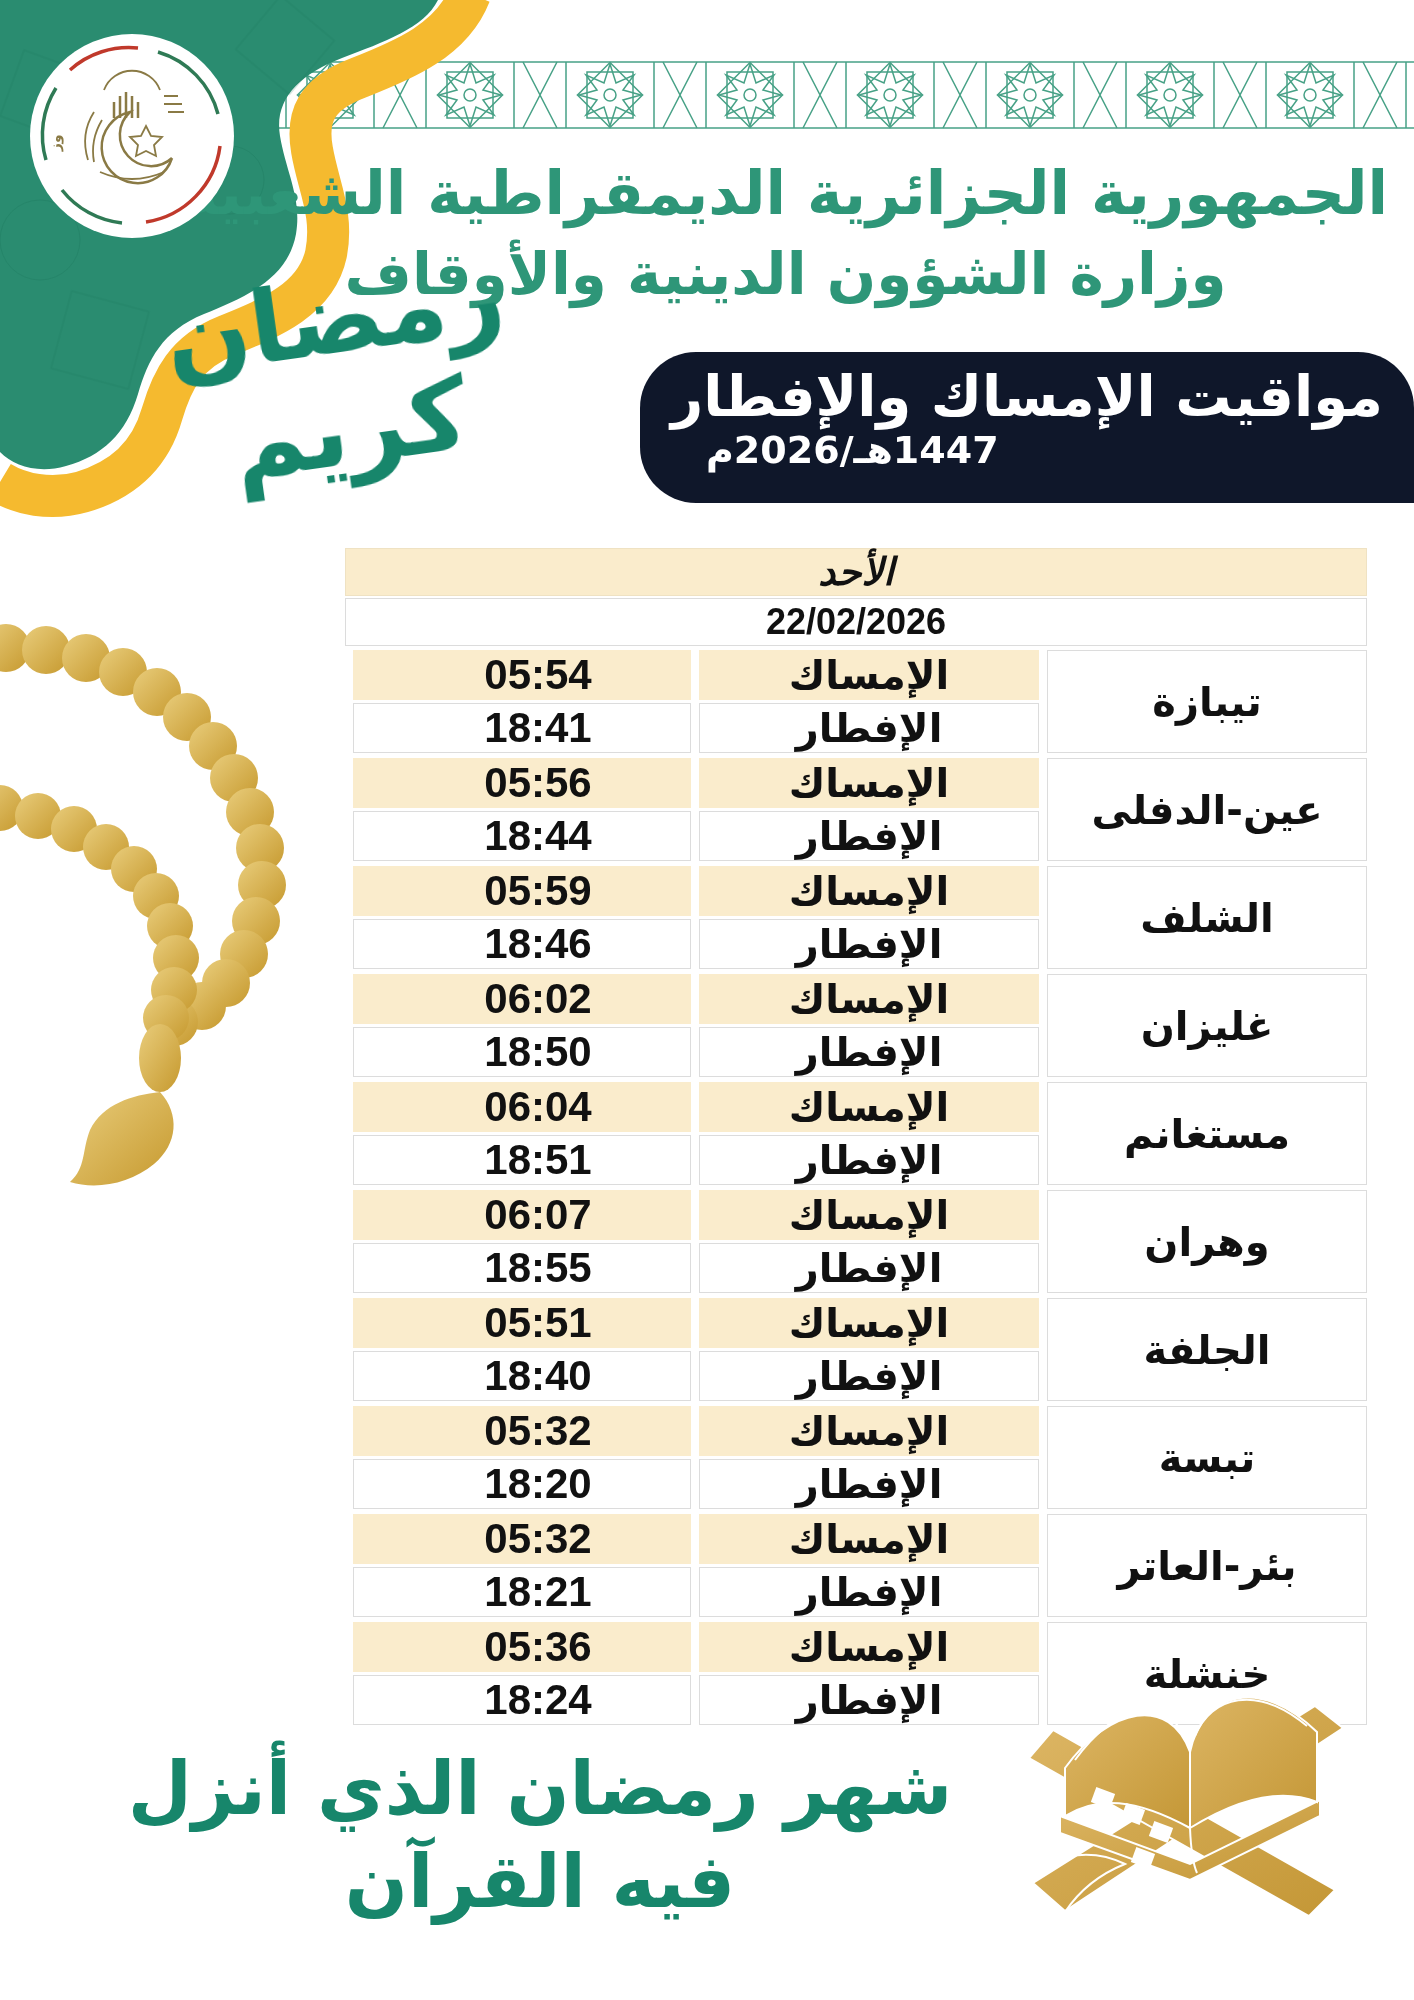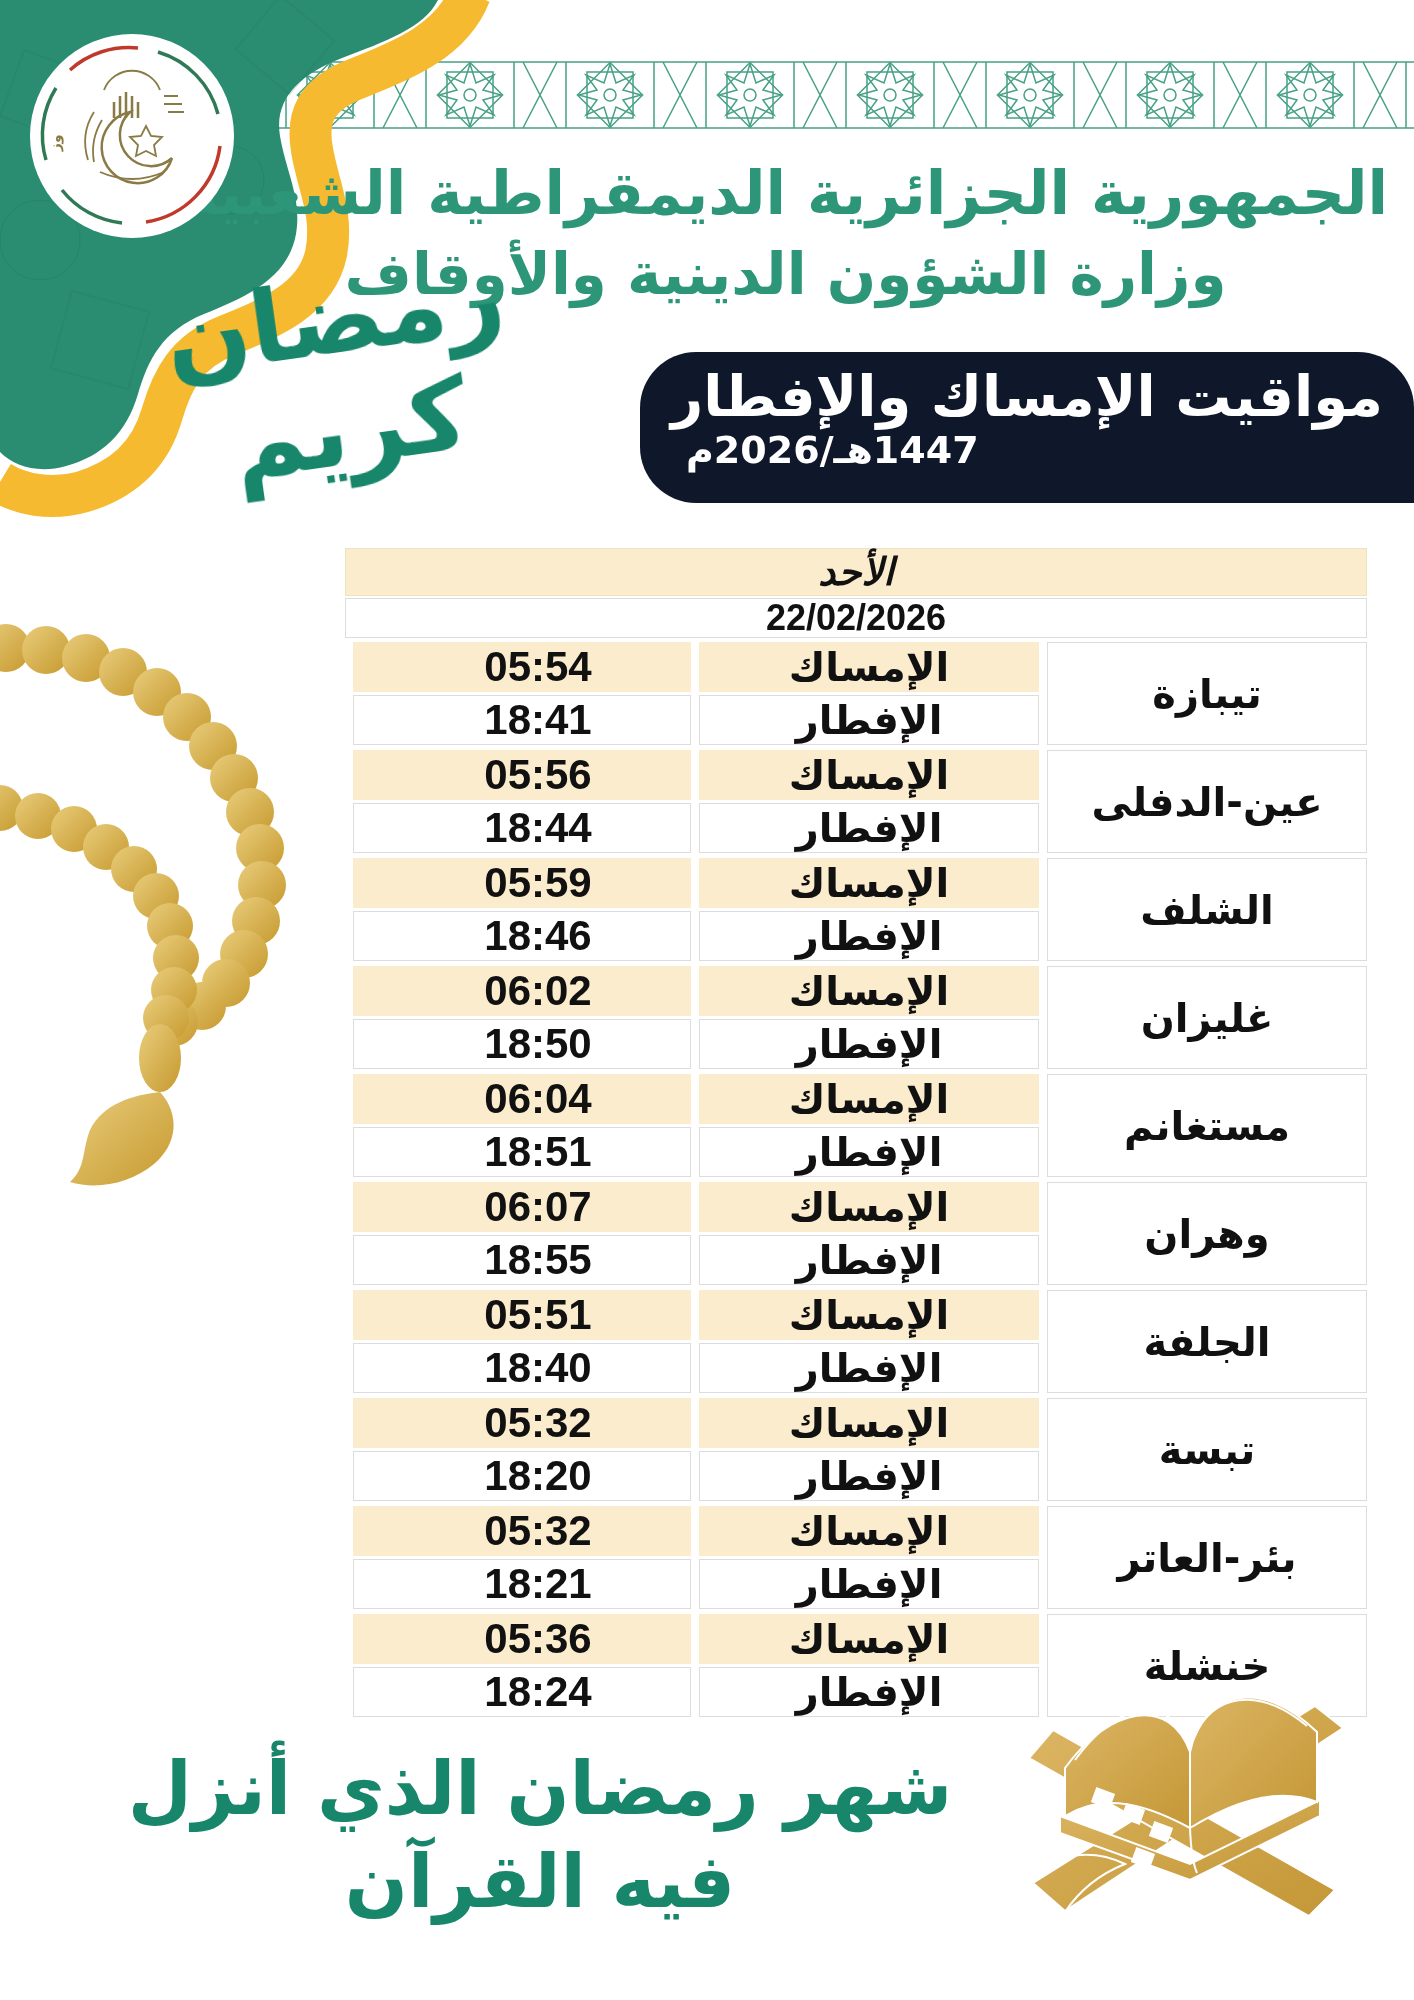--- a/index.html
+++ b/index.html
@@ -33,35 +33,35 @@
   
   .banner{
     left:640px; top:352px; width:774px; height:151px; z-index:3;
     background:#0f172a; border-radius:56px 56px 0 56px;
     color:#ffffff; box-sizing:border-box;
   }
   .banner-title{
     margin-top:14px; text-align:center; font-weight:bold; font-size:56px; line-height:1.1;
   }
   .banner-year{
-    text-align:left; font-weight:bold; font-size:38px; padding-left:46px; margin-top:0px;
+    text-align:left; font-weight:bold; font-size:38px; padding-left:66px; margin-top:0px;
     direction:rtl;
   }
   
   .timetable{
     left:345px; top:548px; width:1022px; z-index:2;
     color:#111111; direction:rtl;
   }
   .day-row{
     height:48px; background:#faeccc; margin-bottom:2px;
     display:flex; align-items:center; justify-content:center;
     font-weight:bold; font-size:38px; border:1px solid #efe2c3; box-sizing:border-box;font-style:italic;
   }
   .date-row{
-    height:40px; background:#ffffff; border:1px solid #dcdcdc; box-sizing:border-box;
+    height:48px; background:#ffffff; border:1px solid #dcdcdc; box-sizing:border-box;
     display:flex; align-items:center; justify-content:center;
     font-weight:bold; font-size:36px; margin-bottom:4px;
     font-family:"Liberation Sans","DejaVu Sans",sans-serif;
   }
   .city-block{
     display:grid;
     grid-template-columns:320px 340px 338px;
     grid-template-rows:50px 50px;
     column-gap:8px; row-gap:3px;
     margin-bottom:5px;

